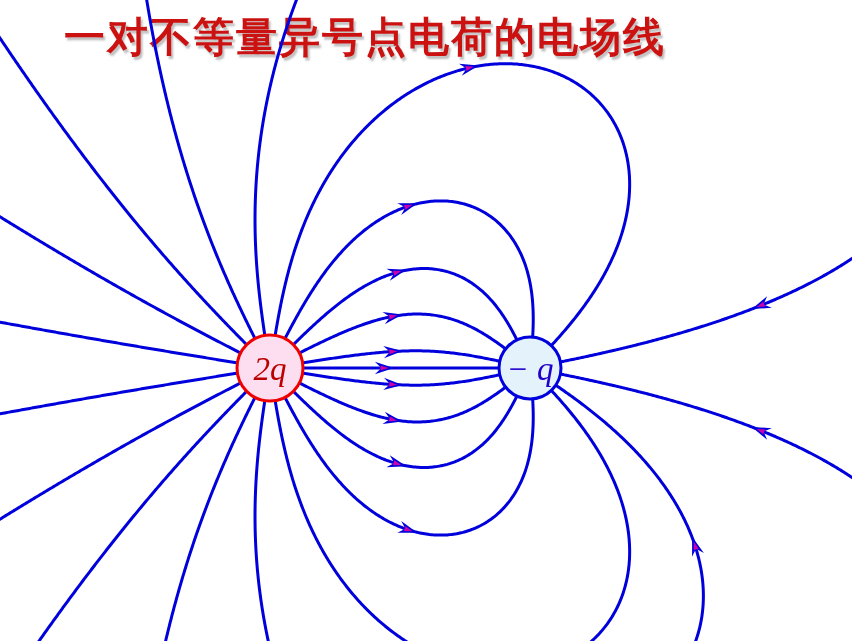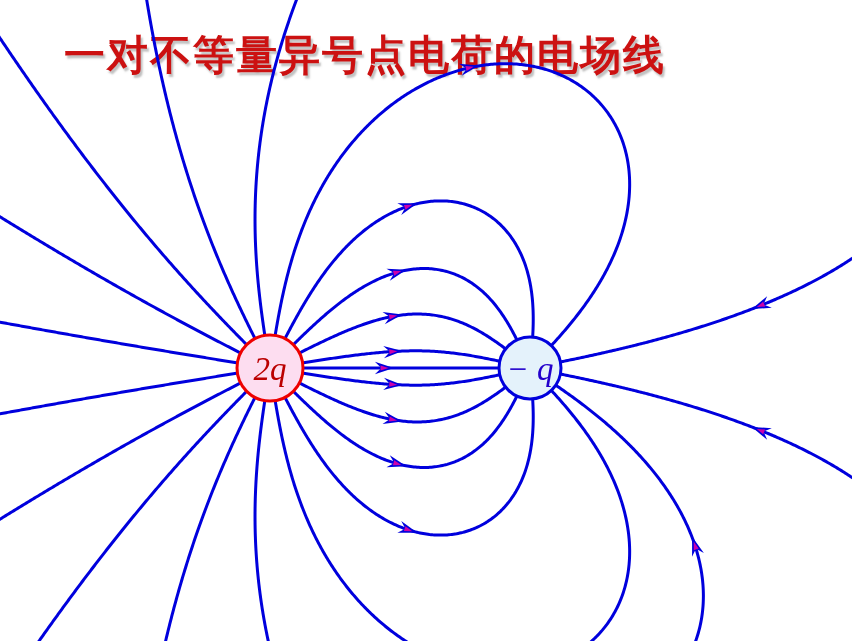--- a/index.html
+++ b/index.html
@@ -17,21 +17,21 @@
   #slide {
     position: absolute;
     left: 0; top: 0;
     width: 852px;
     height: 641px;
     background: #ffffff;
   }
   #title {
     position: absolute;
     left: 0;
-    top: 32px;
+    top: 14px;
     width: 730px;
     text-align: center;
     font-family: "Liberation Serif", "DejaVu Serif", serif;
     font-size: 41px;
     font-weight: bold;
     letter-spacing: 2px;
     color: #CC1111;
     text-shadow: 2px 3px 2px rgba(140,140,140,0.55);
     white-space: nowrap;
     line-height: 1.15;

